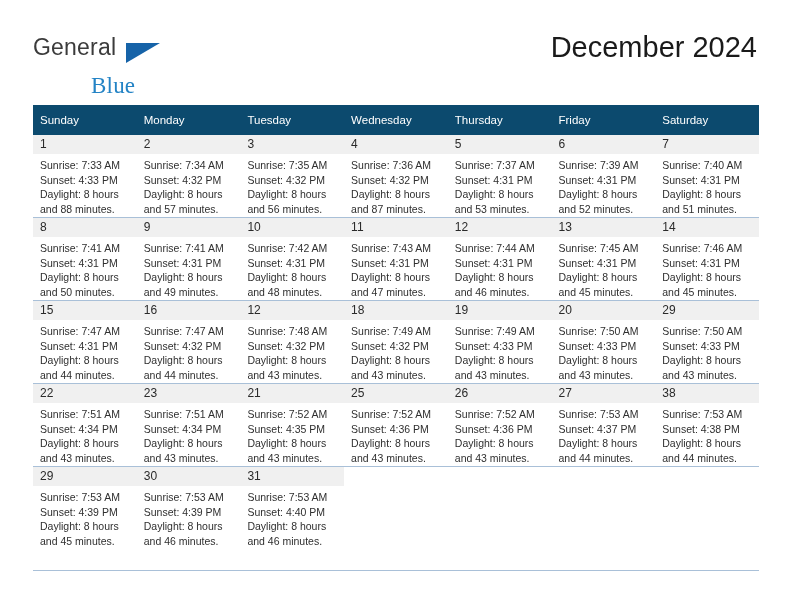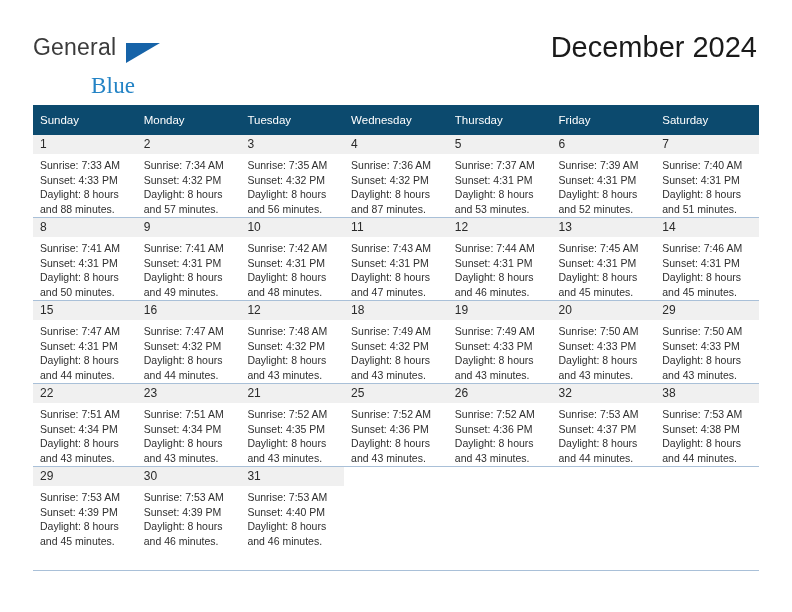--- a/index.html
+++ b/index.html
@@ -419,21 +419,21 @@
           <td class="daycell">
             <div class="daynum-band">26</div>
             <div class="cell-lines">
               <div>Sunrise: 7:52 AM</div>
               <div>Sunset: 4:36 PM</div>
               <div>Daylight: 8 hours</div>
               <div>and 43 minutes.</div>
             </div>
           </td>
           <td class="daycell">
-            <div class="daynum-band">32</div>
+            <div class="daynum-band">27</div>
             <div class="cell-lines">
               <div>Sunrise: 7:53 AM</div>
               <div>Sunset: 4:37 PM</div>
               <div>Daylight: 8 hours</div>
               <div>and 44 minutes.</div>
             </div>
           </td>
           <td class="daycell">
             <div class="daynum-band">38</div>
             <div class="cell-lines">

